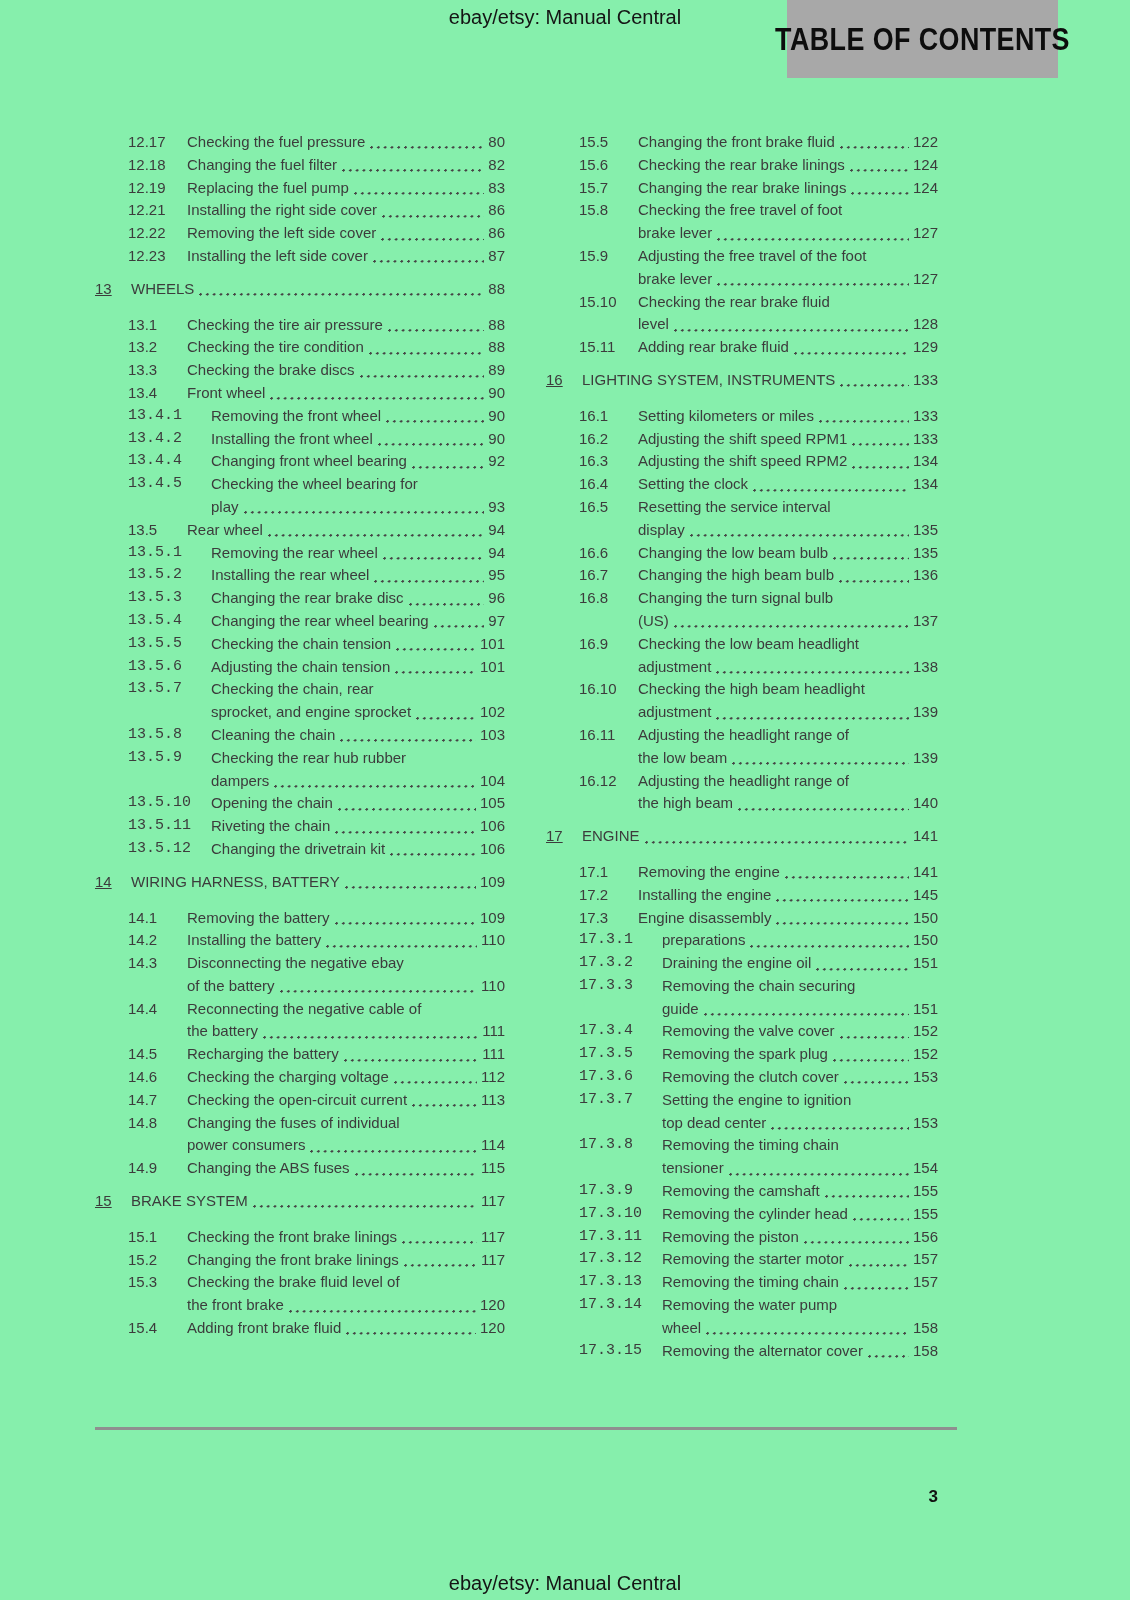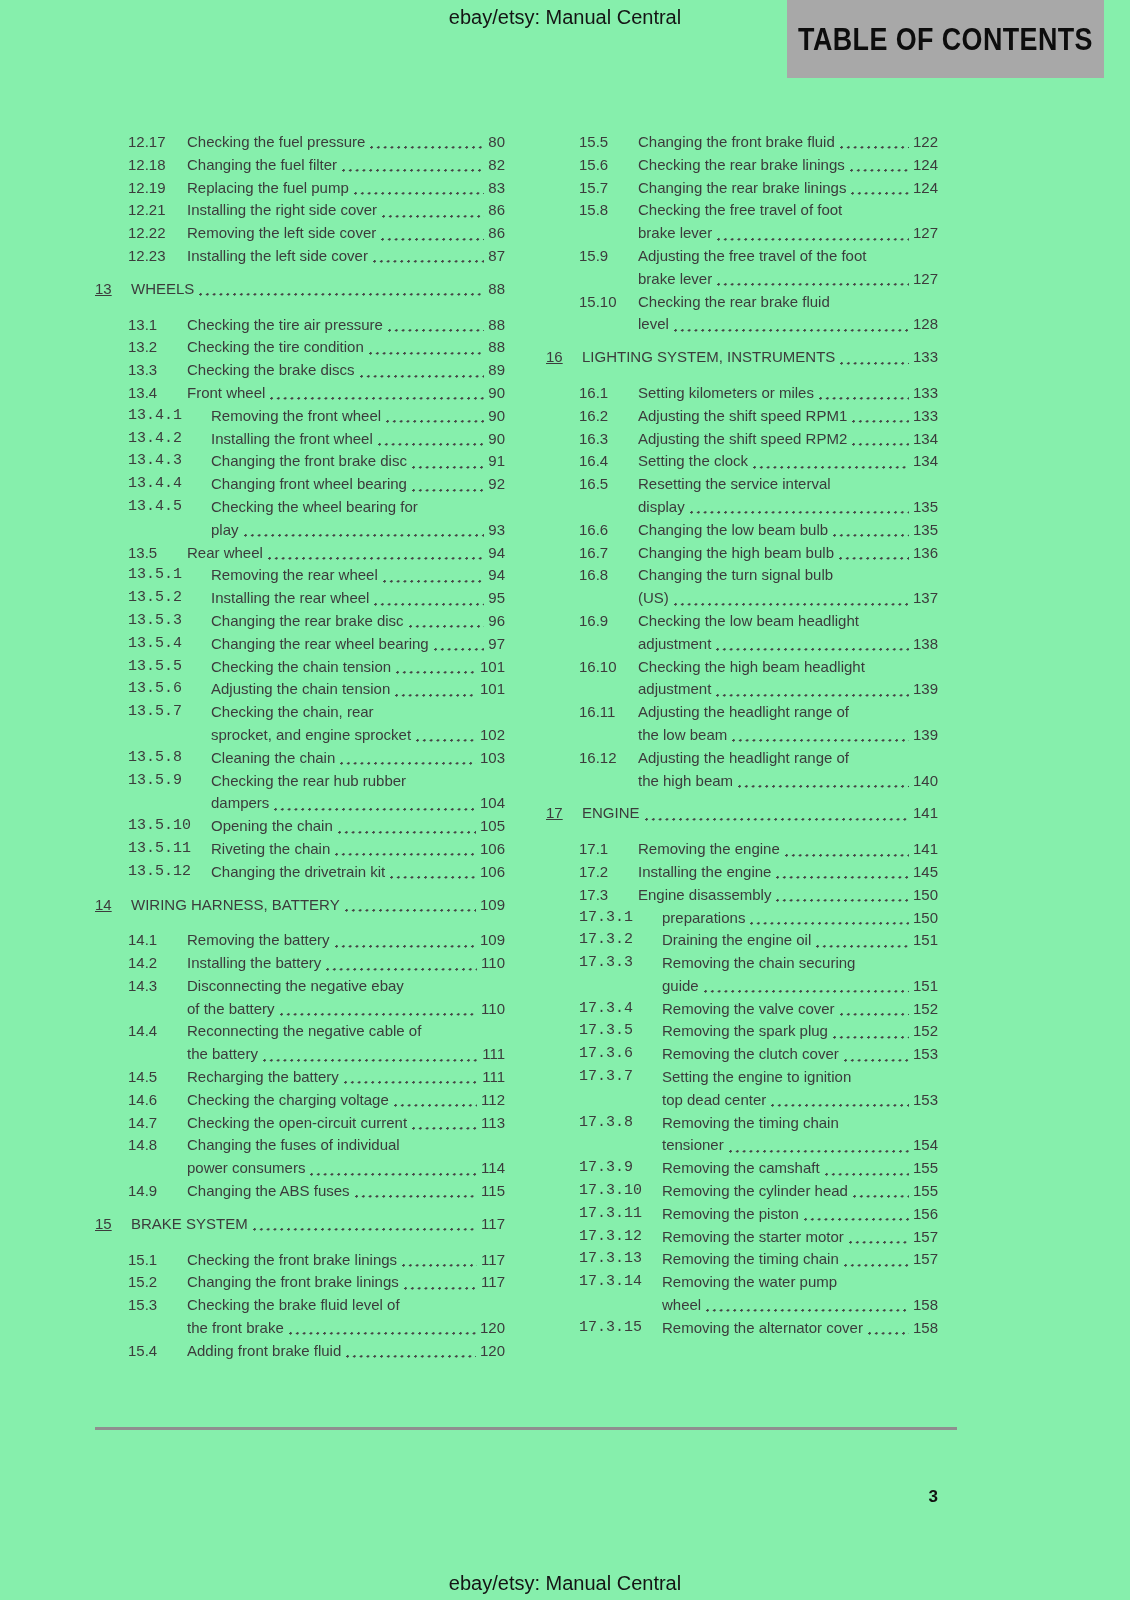--- a/index.html
+++ b/index.html
@@ -19,21 +19,21 @@
     position: absolute;
     top: 6px; left: 0;
     width: 100%;
     text-align: center;
     font-size: 20px;
     color: #141414;
   }
   .banner {
     position: absolute;
     top: 0; left: 787px;
-    width: 317px; height: 78px;
+    width: 271px; height: 78px;
     background: #a8a8a8;
     display: flex;
     align-items: center;
     justify-content: center;
   }
   .banner-text {
     font-weight: bold;
     font-size: 32px;
     color: #0d0d0d;
     white-space: nowrap;
@@ -234,30 +234,20 @@
         <span class="num">13.4.2</span>
         <div class="entry">
           <div class="line last">
             <span class="t">Installing the front wheel</span>
             <span class="leader"></span>
             <span class="pagenum">90</span>
           </div>
         </div>
       </div>
       <div class="toc-row lvl2">
-        <span class="num">13.4.3</span>
-        <div class="entry">
-          <div class="line last">
-            <span class="t">Changing the front brake disc</span>
-            <span class="leader"></span>
-            <span class="pagenum">91</span>
-          </div>
-        </div>
-      </div>
-      <div class="toc-row lvl2">
         <span class="num">13.4.4</span>
         <div class="entry">
           <div class="line last">
             <span class="t">Changing front wheel bearing</span>
             <span class="leader"></span>
             <span class="pagenum">92</span>
           </div>
         </div>
       </div>
       <div class="toc-row lvl2">
@@ -616,20 +606,30 @@
         <span class="num">15.10</span>
         <div class="entry">
           <div class="line"><span class="t">Checking the rear brake fluid</span></div>
           <div class="line last">
             <span class="t">level</span>
             <span class="leader"></span>
             <span class="pagenum">128</span>
           </div>
         </div>
       </div>
+      <div class="toc-row lvl1">
+        <span class="num">15.11</span>
+        <div class="entry">
+          <div class="line last">
+            <span class="t">Adding rear brake fluid</span>
+            <span class="leader"></span>
+            <span class="pagenum">129</span>
+          </div>
+        </div>
+      </div>
       <div class="toc-row lvl0">
         <span class="num">16</span>
         <div class="entry">
           <div class="line last">
             <span class="t">LIGHTING SYSTEM, INSTRUMENTS</span>
             <span class="leader"></span>
             <span class="pagenum">133</span>
           </div>
         </div>
       </div>

